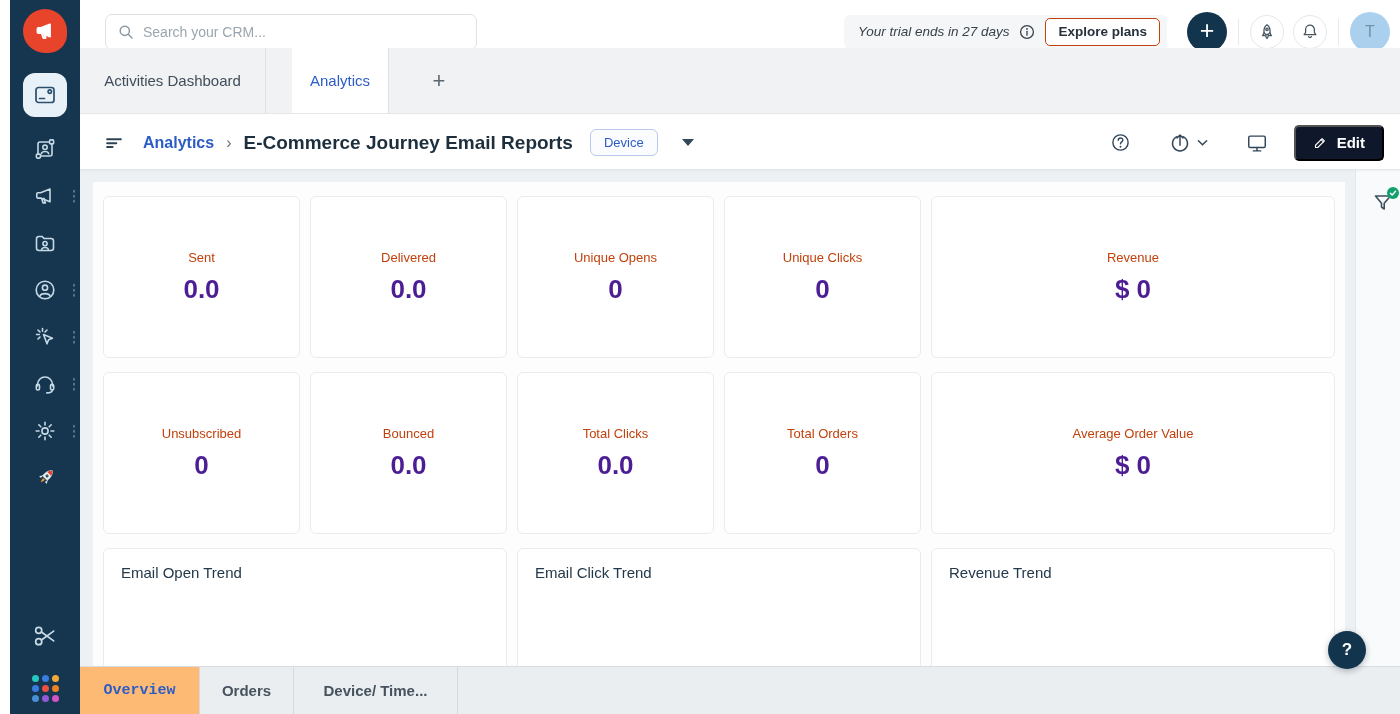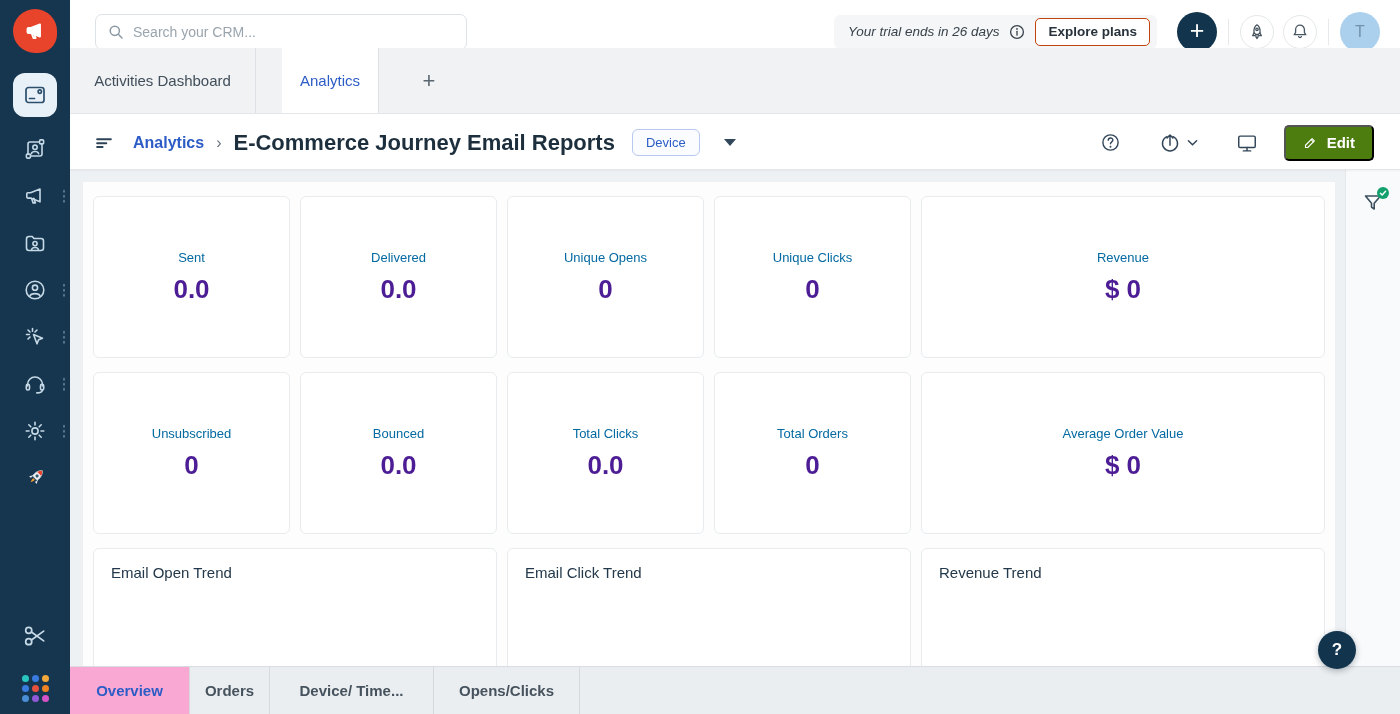--- a/index.html
+++ b/index.html
@@ -1,18 +1,18 @@
 <!DOCTYPE html>
 <html><head>
 <meta charset="utf-8">
 <style>
   * { margin:0; padding:0; box-sizing:border-box; }
   html,body { width:1400px; height:714px; overflow:hidden; }
   body { font-family:"Liberation Sans", sans-serif; background:#fff; position:relative; }
-  .stage { position:absolute; inset:0; }
+  .stage { position:absolute; inset:0;margin-left:10px; }
 
   
   .sidebar { position:absolute; left:0; top:0; width:70px; height:714px; background:#16364f;
              display:flex; flex-direction:column; align-items:center; z-index:40; }
   .logo { width:44px; height:44px; margin-top:9px; background:#e8442c;
           border-radius:50% 50% 42% 50%; display:flex; align-items:center; justify-content:center; }
   .nav { display:flex; flex-direction:column; align-items:center; margin-top:20px; gap:17px; width:70px; }
   .srow { position:relative; width:70px; height:30px; display:flex; align-items:center; justify-content:center;
           color:#c6d9e6; cursor:pointer; }
   .srow.active { height:44px; }
@@ -55,57 +55,57 @@
   .wtab .x { color:#5f6b75; font-size:14px; }
   .wtab-plus { width:48px; display:flex; align-items:center; justify-content:center; font-size:22px; color:#5b6770; cursor:pointer; }
 
   
   .crumbbar { position:absolute; left:70px; top:116px; width:1330px; height:54px; background:#fff;
               border-bottom:1px solid #e3e7ea; box-shadow:0 1px 2px rgba(30,50,70,.05);
               display:flex; align-items:center; padding:0 26px 0 23px; z-index:10; }
   .list-ic { color:#2e4356; cursor:pointer; display:flex; }
   .crumb-link { font-size:16px; font-weight:bold; color:#2c5cc5; margin-left:18px; cursor:pointer; }
   .crumb-sep { font-size:16px; color:#68747e; margin:0 12px; }
-  .page-title { font-size:22px; font-weight:bold; color:#1d2f3d; }
+  .page-title { font-size:19px; font-weight:bold; color:#1d2f3d; }
   .badge { margin-left:17px; border:1px solid #b9c8ee; background:#fbfcff; color:#2c5cc5; font-size:13px;
            border-radius:6px; padding:5px 13px; }
   .caret { margin-left:24px; width:0; height:0; border-left:6px solid transparent; border-right:6px solid transparent;
            border-top:7px solid #33475b; cursor:pointer; }
   .crumb-right { margin-left:auto; display:flex; align-items:center; }
   .tool-ic { color:#32465a; cursor:pointer; display:flex; align-items:center; }
   .share-wrap { display:flex; align-items:center; gap:6px; margin:0 38px; cursor:pointer; color:#32465a; }
-  .edit-btn { margin-left:26px; height:36px; background:#4d7c0f; color:#fff; border-radius:5px; padding:0 17px;
+  .edit-btn { margin-left:26px; height:36px; background:#0f172a; color:#fff; border-radius:5px; padding:0 17px;
               font-size:15px; font-weight:bold; display:flex; align-items:center; gap:9px; cursor:pointer; }
 
   
   .content { position:absolute; left:70px; top:170px; width:1330px; height:544px; background:#eef1f4; }
   .panel { position:absolute; left:13px; top:12px; width:1252px; bottom:0; background:#fdfdfe; overflow:hidden;
            padding:14px 10px 0 10px; }
   .mrow { display:flex; gap:10px; margin-bottom:14px; }
   .card { background:#fff; border:1px solid #e8ecef; border-radius:6px; }
   .metric { height:162px; display:flex; flex-direction:column; align-items:center; justify-content:center; }
   .m-sm { width:197px; } .m-lg { width:404px; }
-  .metric .lbl { font-size:13px; color:#0369a1; }
+  .metric .lbl { font-size:13px; color:#c2410c; }
   .metric .val { font-size:26px; font-weight:bold; color:#4c1d95; margin-top:9px; }
   .chart-card { width:404px; height:240px; padding:15px 17px; }
   .chart-card .ctitle { font-size:15px; font-weight:normal; color:#23384a; }
 
   
   .rail { position:absolute; right:0; top:0; width:55px; bottom:0; background:#f8fafb; border-left:1px solid #e4e8eb; }
   .funnel-wrap { position:relative; width:24px; margin:21px auto 0; color:#3c4f5f; cursor:pointer; }
   .funnel-badge { position:absolute; right:-4px; top:-4px; width:12px; height:12px; border-radius:50%;
                   background:#12a06d; display:flex; align-items:center; justify-content:center; }
 
   
   .btabs { position:absolute; left:70px; bottom:0; width:1330px; height:48px; background:#ebeef0;
            border-top:1px solid #d9dde1; display:flex; z-index:45; }
   .btab { display:flex; align-items:center; justify-content:center; font-size:15px; font-weight:bold; color:#46535e;
           border-right:1px solid #d6dadd; cursor:pointer; }
-  .btab.active { background:#f9a8d4; color:#2c5cc5; }
-  .bt0{width:120px;} .bt1{width:80px;justify-content:center;} .bt2{width:164px;} .bt3{width:146px;}
+  .btab.active { background:#fdba74; color:#2c5cc5;font-family:Liberation Mono, monospace; }
+  .bt0{width:120px;} .bt1{width:94px;justify-content:center;} .bt2{width:164px;} .bt3{width:146px;}
 
   .help-fab { position:absolute; left:1318px; top:631px; width:38px; height:38px; border-radius:50%;
               background:#12344d; color:#fff; font-size:17px; font-weight:bold; display:flex; align-items:center;
               justify-content:center; z-index:60; cursor:pointer; box-shadow:0 2px 6px rgba(10,30,50,.3); }
 
   svg { display:block; }
 </style>
 </head>
 <body>
 
@@ -273,21 +273,21 @@
       <span>
         <svg width="16" height="16" viewBox="0 0 16 16" fill="none" stroke="#8d99a3" stroke-width="1.5" stroke-linecap="round">
           <circle cx="6.8" cy="6.8" r="4.6"></circle>
             <path d="M10.3 10.3 L14 14"></path>
         </svg>
       </span>
       <input type="text" placeholder="Search your CRM..." style="">
     </label>
 
     <div class="trial">
-      <span class="trial-text">Your trial ends in 26 days</span>
+      <span class="trial-text">Your trial ends in 27 days</span>
       <span>
         <svg width="16" height="16" viewBox="0 0 16 16" fill="none" stroke="#39424b" stroke-width="1.3" stroke-linecap="round">
           <circle cx="8" cy="8" r="6.4"></circle>
             <path d="M8 7.3 V11.2"></path>
             <circle cx="8" cy="4.9" r="0.9" fill="#39424b" stroke="none"></circle>
         </svg>
       </span>
       <button class="explore-btn">Explore plans</button>
     </div>
 
@@ -461,22 +461,19 @@
   <div class="btabs">
     <div class="btab bt0 active">
       <span>Overview</span>
     </div>
     <div class="btab bt1">
       <span>Orders</span>
     </div>
     <div class="btab bt2">
       <span>Device/ Time...</span>
     </div>
-    <div class="btab bt3">
-      <span>Opens/Clicks</span>
-    </div>
   </div>
 
   <div class="help-fab">
     <span>?</span>
   </div>
 
 </div>
 
 </body></html>

